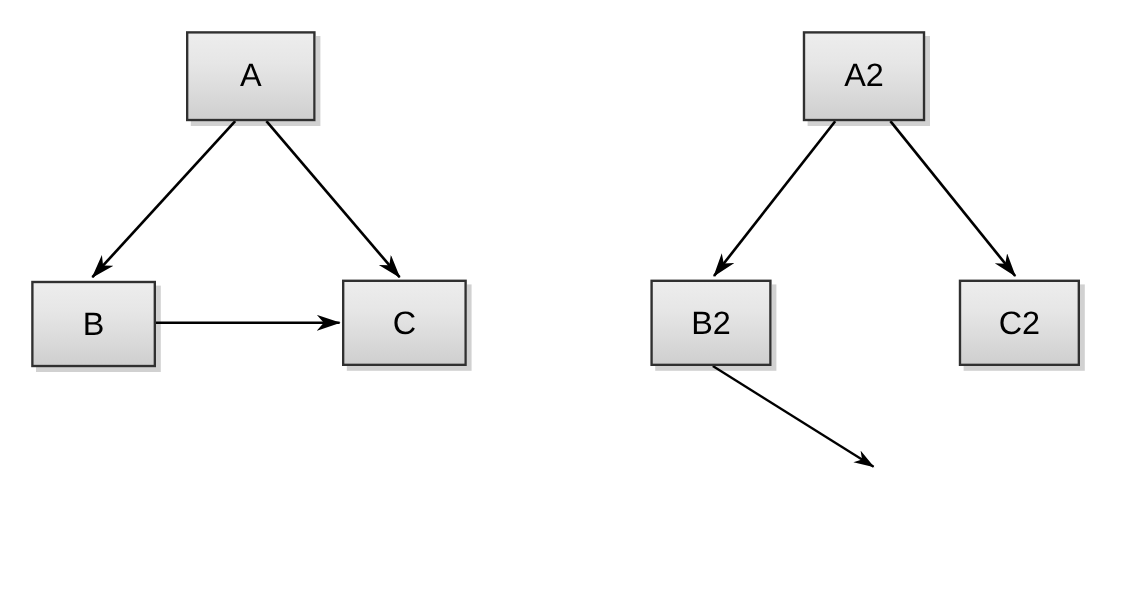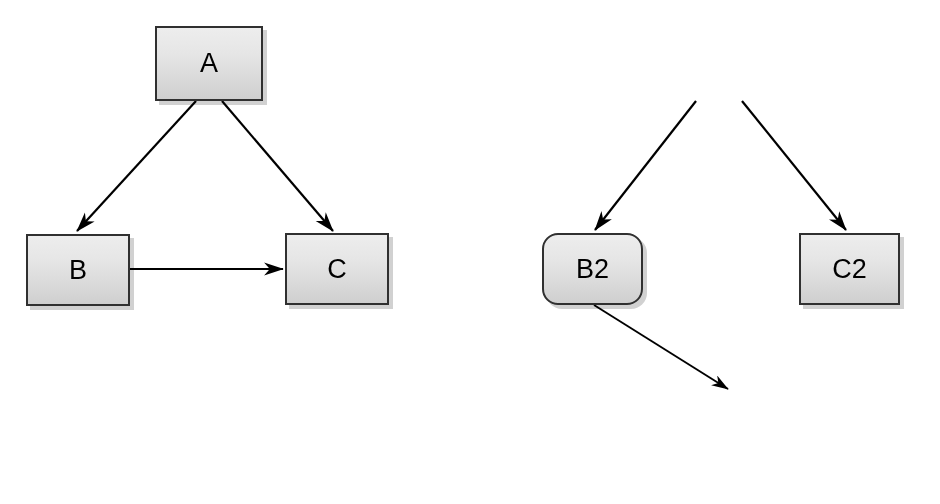--- a/index.html
+++ b/index.html
@@ -74,22 +74,25 @@
   </div>
 
   <div class="node" style="left:26px; top:234px; width:104px; height:72px;">
     <span class="node-label">B</span>
   </div>
 
   <div class="node" style="left:285px; top:233px; width:104px; height:72px;">
     <span class="node-label">C</span>
   </div>
 
+  <div class="node" style="left:669px; top:26px; width:102px; height:75px;">
+    <span class="node-label">A2</span>
+  </div>
 
-  <div class="node" style="left:542px; top:233px; width:101px; height:72px;border-radius:16px;">
+  <div class="node" style="left:542px; top:233px; width:101px; height:72px;">
     <span class="node-label">B2</span>
   </div>
 
   <div class="node" style="left:799px; top:233px; width:101px; height:72px;">
     <span class="node-label">C2</span>
   </div>
 
 
 </div>
 

